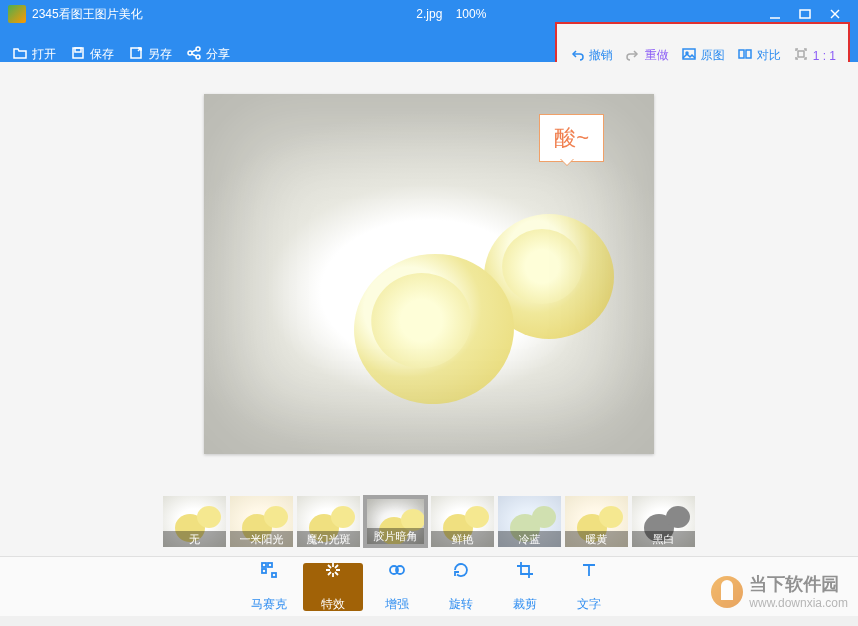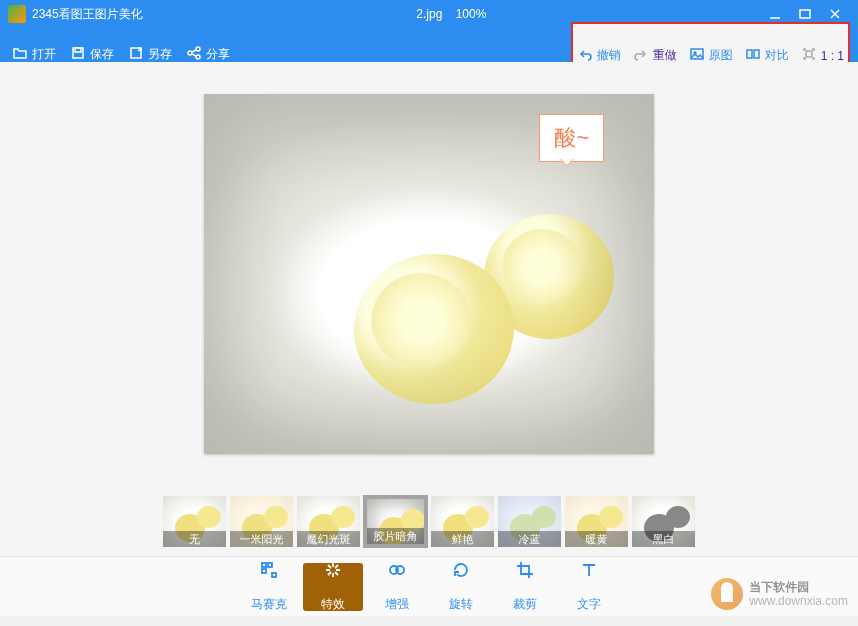--- a/index.html
+++ b/index.html
@@ -11,24 +11,24 @@
     .titlebar .center { flex: 1; text-align: center; }
     .titlebar .winbtns { display: flex; gap: 0; }
     .winbtn { width: 30px; height: 28px; display: flex; align-items: center; justify-content: center; cursor: pointer; }
     .winbtn svg { stroke: #fff; fill: none; stroke-width: 1.5; }
     
     .toolbar { height: 34px; background: #2d8cf0; display: flex; align-items: center; padding: 0 12px; color: #fff; }
     .tb-left { display: flex; gap: 14px; }
     .tb-btn { display: flex; align-items: center; gap: 4px; cursor: pointer; font-size: 12px; margin-top: 19px; }
     .tb-btn svg { stroke: #fff; fill: none; stroke-width: 1.5; }
     .tb-spacer { flex: 1; }
-    .tb-right { display: flex; gap: 12px; border: 2px solid #e03030; padding: 3px 4px; align-items: center; background: #f5f5f5; margin-right: -4px; margin-top: 2px; justify-content: flex-end; }
+    .tb-right { display: flex; gap: 12px; border: 2px solid #e03030; padding: 3px 12px; align-items: center; background: #f5f5f5; margin-right: -4px; margin-top: 2px; justify-content: flex-end; }
     .tb-right .tb-btn { color: #2d8cf0; }
     .tb-right .tb-btn svg { stroke: #2d8cf0; }
-    .tb-right .tb-btn.disabled { color: #4c1d95; }
+    .tb-right .tb-btn.disabled { color: #8b5cf6; }
     .tb-right .tb-btn.disabled svg { stroke: #aaa; }
     
     .canvas-area { height: 424px; background: #f5f5f5; display: flex; align-items: center; justify-content: center; position: relative; }
     .image-holder { width: 450px; height: 360px; background: radial-gradient(ellipse 60% 50% at 50% 55%, #fff 40%, #e8e8e0 60%, #d8d8d0 100%); position: relative; box-shadow: 0 1px 3px rgba(0,0,0,0.2); overflow: hidden; }
     .lemon { position: absolute; border-radius: 50%; }
     .lemon1 { width: 160px; height: 150px; background: radial-gradient(ellipse at 35% 35%, #fdfde0 30%, #f0e89a 50%, #e8d870 100%); left: 150px; top: 160px; transform: rotate(-5deg); }
     .lemon1::before { content:''; position:absolute; width:100px; height:95px; background: radial-gradient(circle,#fefed8 30%,#f5f0b0 70%); border-radius:50%; left:18px; top:18px; }
     .lemon2 { width: 130px; height: 125px; background: radial-gradient(ellipse at 40% 30%, #fdfde0 25%, #f0e89a 50%, #e5d060 100%); left: 280px; top: 120px; }
     .lemon2::before { content:''; position:absolute; width:80px; height:75px; background: radial-gradient(circle,#fefed8 30%,#f5f0b0 70%); border-radius:50%; left:18px; top:15px; }
     .vignette { position: absolute; inset: 0; box-shadow: inset 0 0 80px 30px rgba(0,0,0,0.15); pointer-events:none; }
@@ -52,21 +52,21 @@
     
     .bottom-tools { height: 60px; background: #fafafa; display: flex; align-items: center; justify-content: center; gap: 4px; border-top: 1px solid #e0e0e0; position: relative; }
     .btool { width: 60px; height: 48px; display: flex; flex-direction: column; align-items: center; justify-content: center; gap: 13px; cursor: pointer; color: #2d8cf0; font-size: 12px; border-radius: 3px; }
     .btool.active { background: #a16207; color: #fff; }
     .btool svg { stroke: currentColor; fill: none; stroke-width: 1.8; }
     
     .watermark { position: absolute; right: 10px; bottom: 6px; display: flex; align-items: center; gap: 6px; opacity: 0.7; }
     .watermark .wm-icon { width: 32px; height: 32px; background: linear-gradient(135deg,#f0a030,#e08020); border-radius: 50%; position: relative; }
     .watermark .wm-icon::before { content:''; position:absolute; width:12px; height:20px; background:#fff; border-radius:6px 6px 0 0; left:10px; top:4px; }
     .watermark .wm-text { display:flex; flex-direction:column; line-height:1.2; }
-    .wm-name { font-size: 12px; color: #666; font-weight: bold; }
+    .wm-name { font-size: 18px; color: #666; font-weight: bold; }
     .wm-url { font-size: 12px; color: #999; }
   </style>
 </head>
 <body>
 
 <div class="titlebar">
   <div class="logo"></div>
   <div class="app-title">2345看图王图片美化</div>
   <div class="center">
     <span>2.jpg</span>

